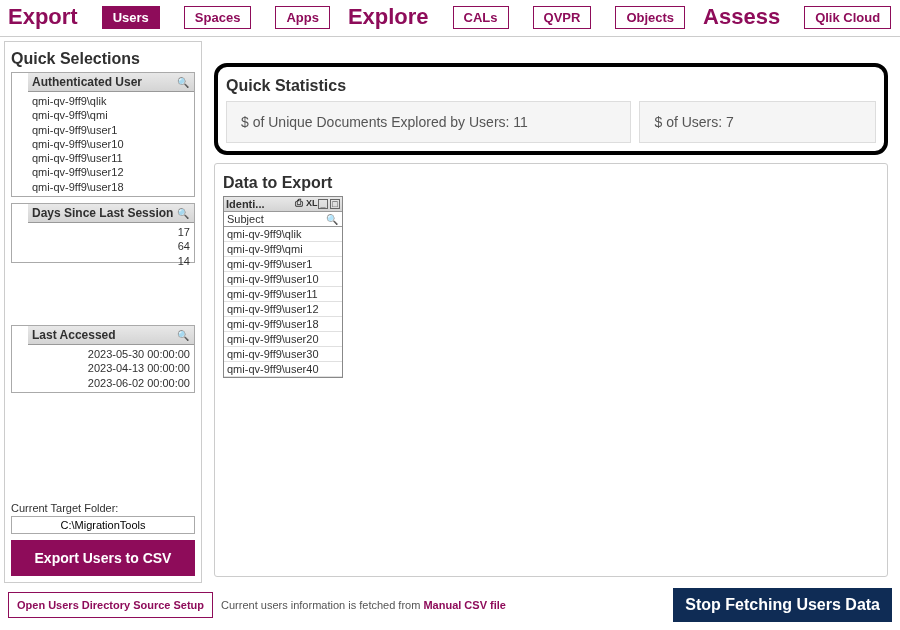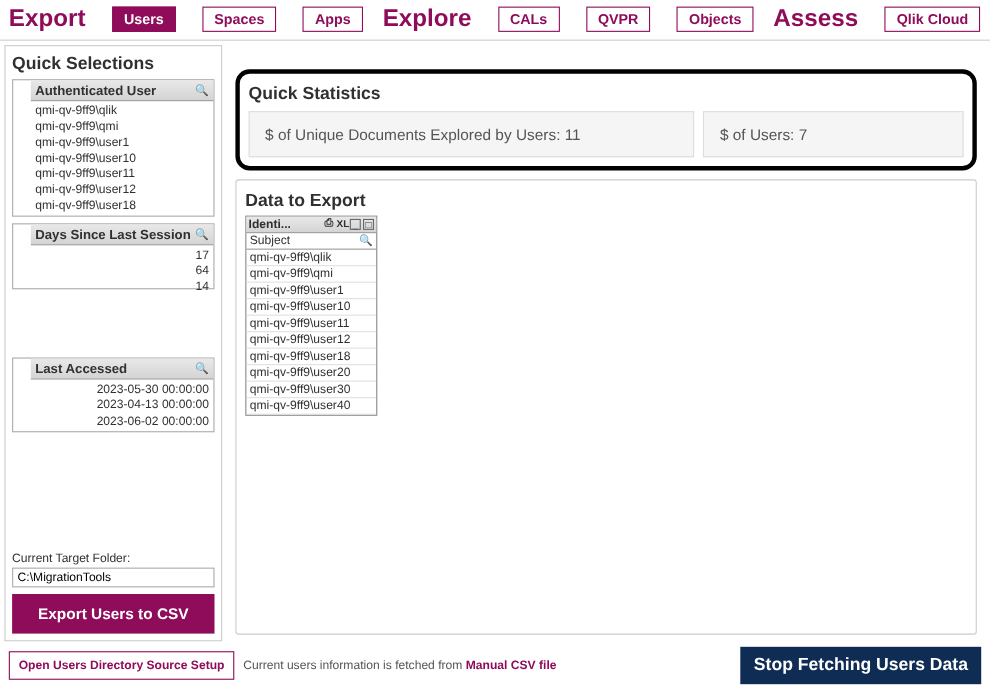--- a/index.html
+++ b/index.html
@@ -13,21 +13,21 @@
   .left-col { width:198px; padding:6px; border:1px solid #ccc; margin:4px; display:flex; flex-direction:column; }
   .right-col { flex:1; padding:6px 8px; margin:4px 4px 4px 0; display:flex; flex-direction:column; }
   .section-title { font-size:16px; font-weight:bold; margin:2px 0 4px 0; }
   .panel { border:1px solid #aaa; margin-bottom:6px; background:#fff;padding-left:16px; }
   .panel-header { background:linear-gradient(#e8e8e8,#d4d4d4); border-bottom:1px solid #999; padding:2px 4px; font-size:12px; font-weight:bold; display:flex; justify-content:space-between; align-items:center; }
   .search-ico { font-size:10px; color:#333; }
   .list-body { font-size:11px; line-height:1.3; padding:2px 4px; }
   .list-body .row { white-space:nowrap; }
   .list-right .row { text-align:right; }
   .export-label { font-size:11px; margin-top:auto; }
-  .export-input { width:100%; border:1px solid #aaa; padding:2px 4px; font-size:11px; margin:2px 0 6px 0; }
+  .export-input { width:100%; border:1px solid #aaa; padding:2px 4px; font-size:11px; text-align:center; margin:2px 0 6px 0; }
   .export-btn { width:100%; background:#8e0c5a; color:#fff; border:none; padding:10px 0; font-size:14px; font-weight:bold; cursor:pointer; }
   .stats-box { border:4px solid #000000; border-radius:13px; padding:8px;margin-top:16px; }
   .stats-row { display:flex; gap:8px; margin-top:6px; }
   .stat-card { flex:1; border:1px solid #ddd; background:#f5f5f5; padding:12px 14px; font-size:14px; color:#555; }
   .data-export-box { border:1px solid #ccc; border-radius:3px; padding:8px; margin-top:8px; flex:1; position:relative; }
   .tablebox { width:120px; border:1px solid #888; font-size:11px; }
   .tablebox-head { background:linear-gradient(#e8e8e8,#d4d4d4); border-bottom:1px solid #999; display:flex; align-items:center; padding:1px 2px; font-weight:bold; }
   .tablebox-head .t { flex:1; overflow:hidden; text-overflow:ellipsis; white-space:nowrap; }
   .win-icons { display:flex; gap:2px; font-size:9px; }
   .win-icons span { border:1px solid #666; width:10px; height:10px; display:inline-block; line-height:8px; text-align:center; }

